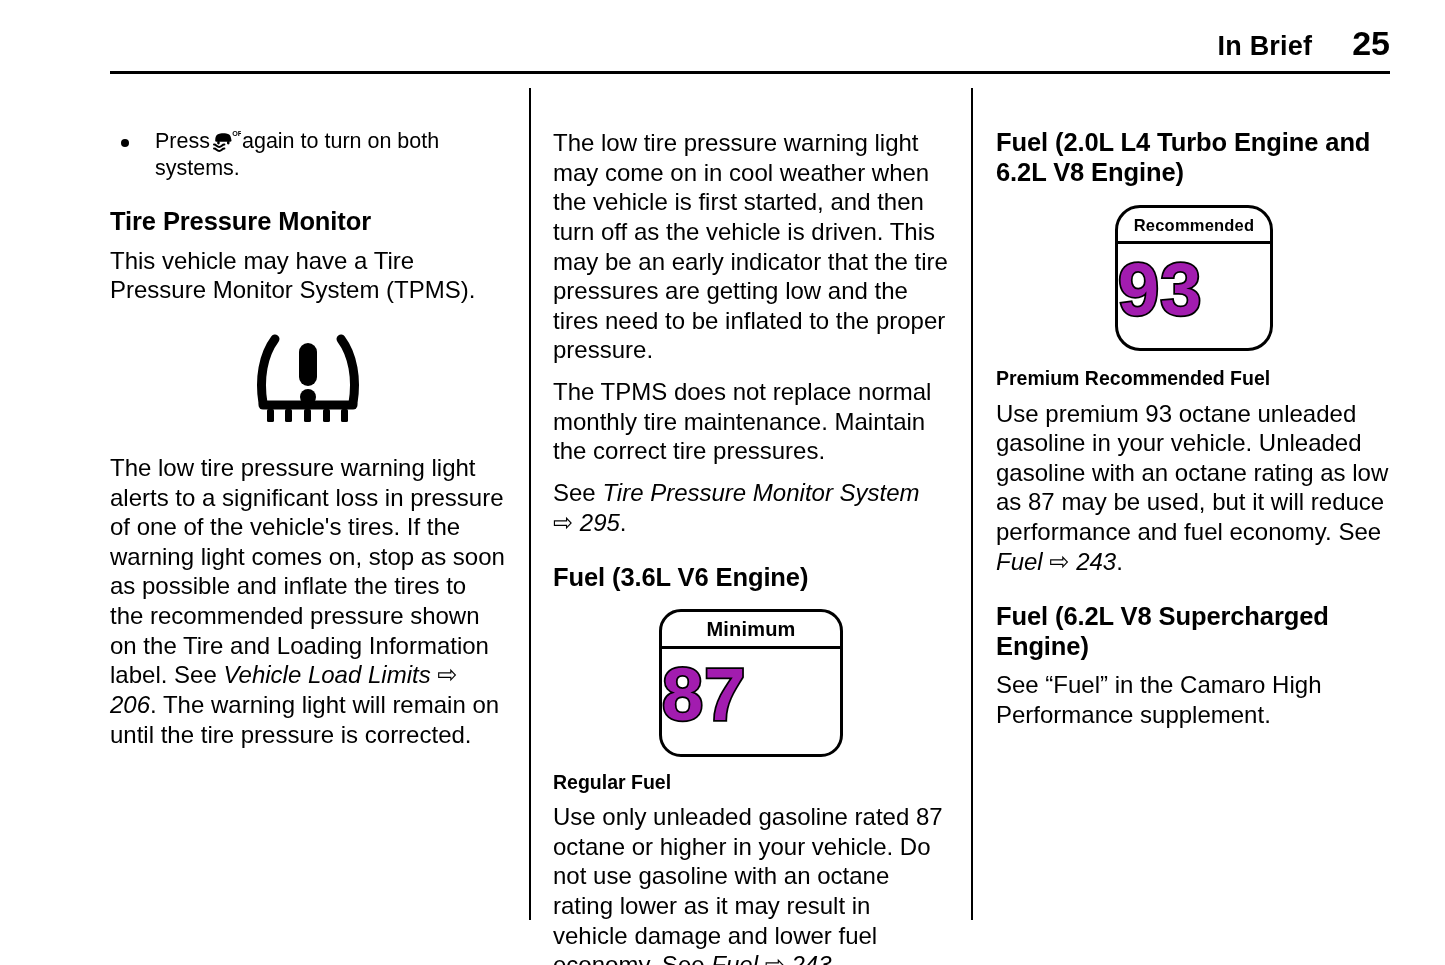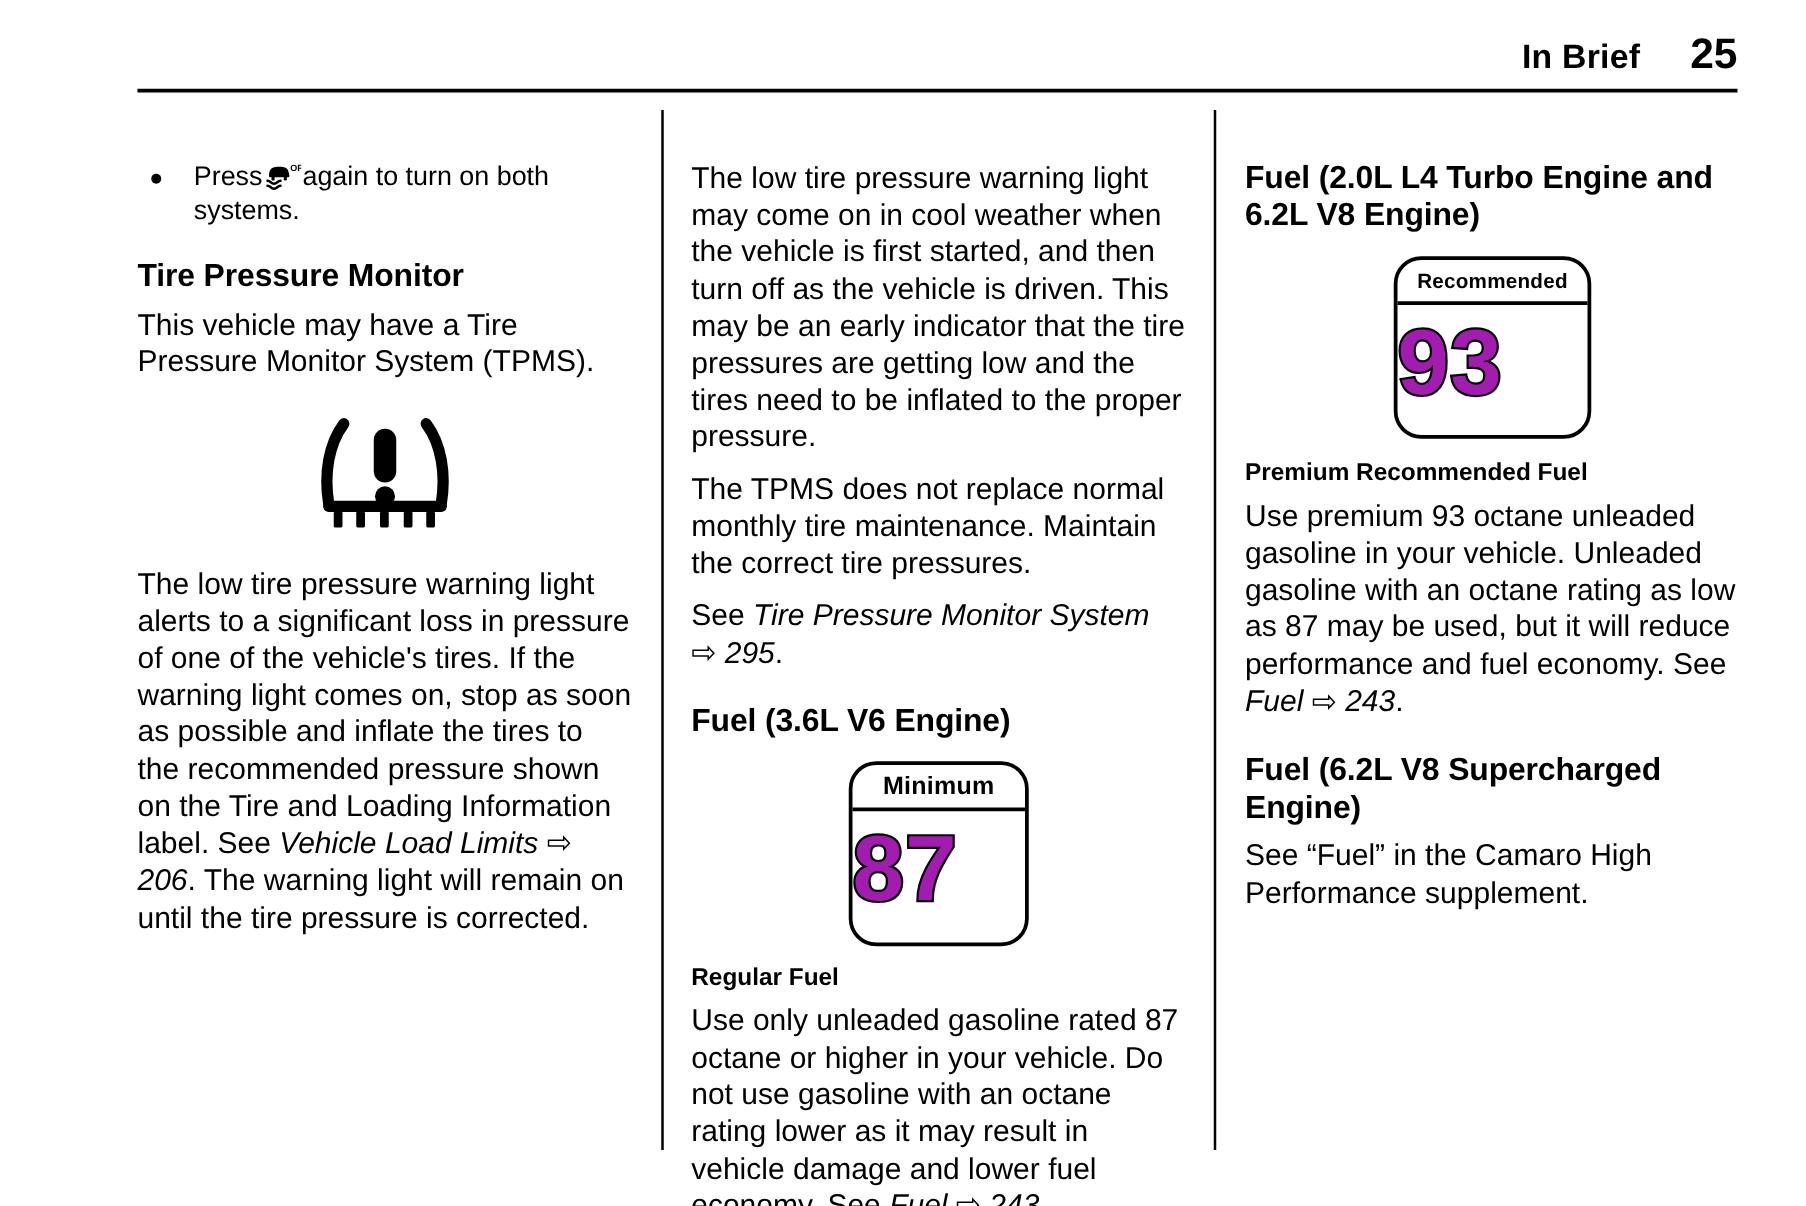--- a/index.html
+++ b/index.html
@@ -165,25 +165,25 @@
     letter-spacing: 0.2px;
     border-bottom: 3px solid #000;
   }
   .fuel-label .num {
     font-weight: bold;
     color: #a21caf;
     -webkit-text-stroke: 3.5px #000;
     paint-order: stroke fill;
   }
   
-  .fuel-87 { width: 144px; height: 148px; }
+  .fuel-87 { width: 184px; height: 148px; }
   .fuel-87 .cap { font-size: 20px; padding: 6px 0 5px; }
   .fuel-87 .num { font-size: 74px; line-height: 92px; letter-spacing: 1px; }
   
-  .fuel-93 { width: 158px; height: 146px; }
+  .fuel-93 { width: 158px; height: 146px; border-radius: 25px; }
   .fuel-93 .cap { font-size: 16.5px; padding: 8px 0 6px; }
   .fuel-93 .num { font-size: 74px; line-height: 92px; letter-spacing: 1px; }
 </style>
 </head>
 <body>
 
 <div class="page-header">
   <span class="header-title">In Brief</span>
   <span class="header-page-number">25</span>
 </div>

